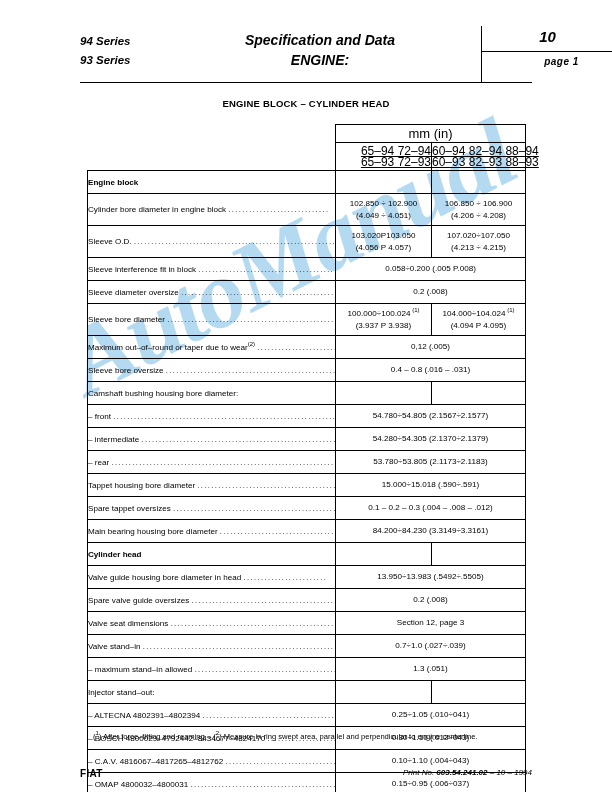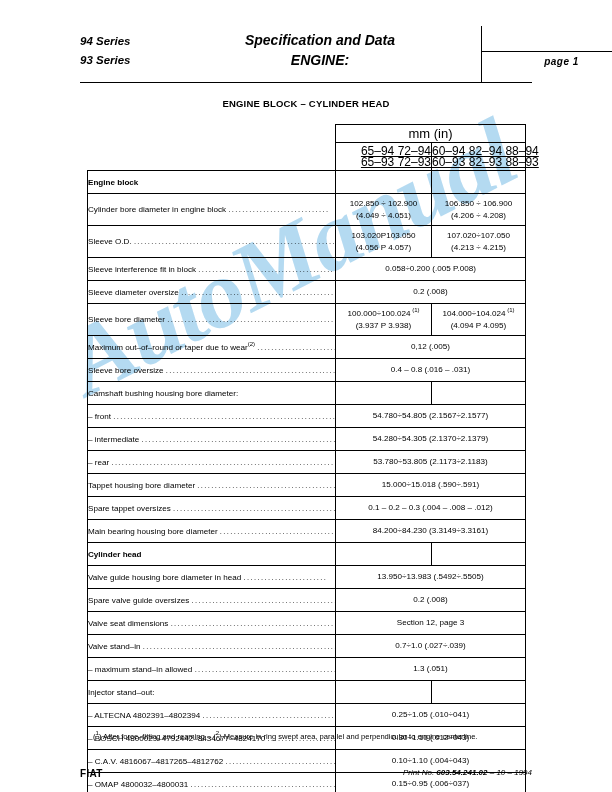--- a/index.html
+++ b/index.html
@@ -245,20 +245,21 @@
   <div class="header">
     <div class="hdr-series">
       <div>94 Series</div>
       <div>93 Series</div>
     </div>
     <div class="hdr-title">
       <div>Specification and Data</div>
       <div>ENGINE:</div>
     </div>
     <div class="hdr-right">
+      <div class="hdr-chapter">10</div>
       <div class="hdr-sep"></div>
       <div class="hdr-page">page  1</div>
     </div>
   </div>
   <div class="header-rule"></div>
 
   <div class="section-title">ENGINE BLOCK – CYLINDER HEAD</div>
 
   <div class="table-wrap">
     <table class="spec">

